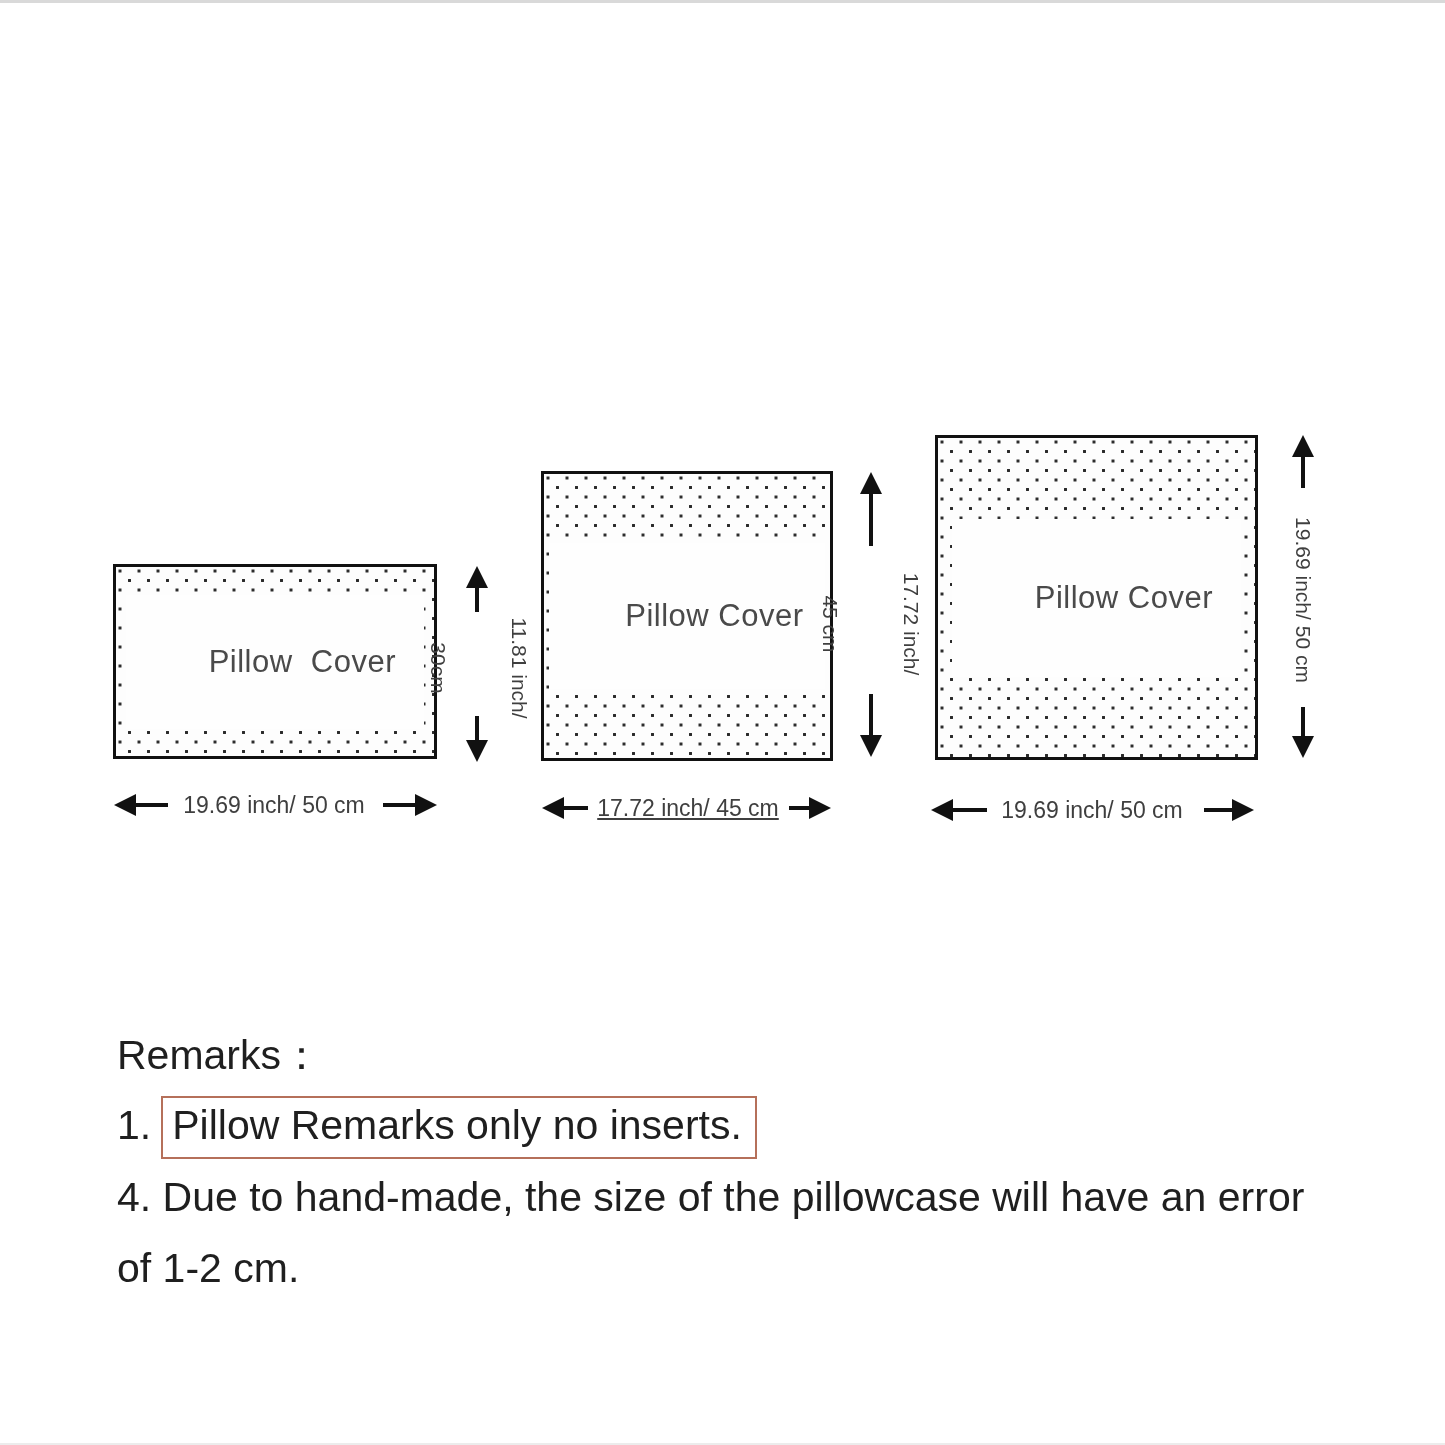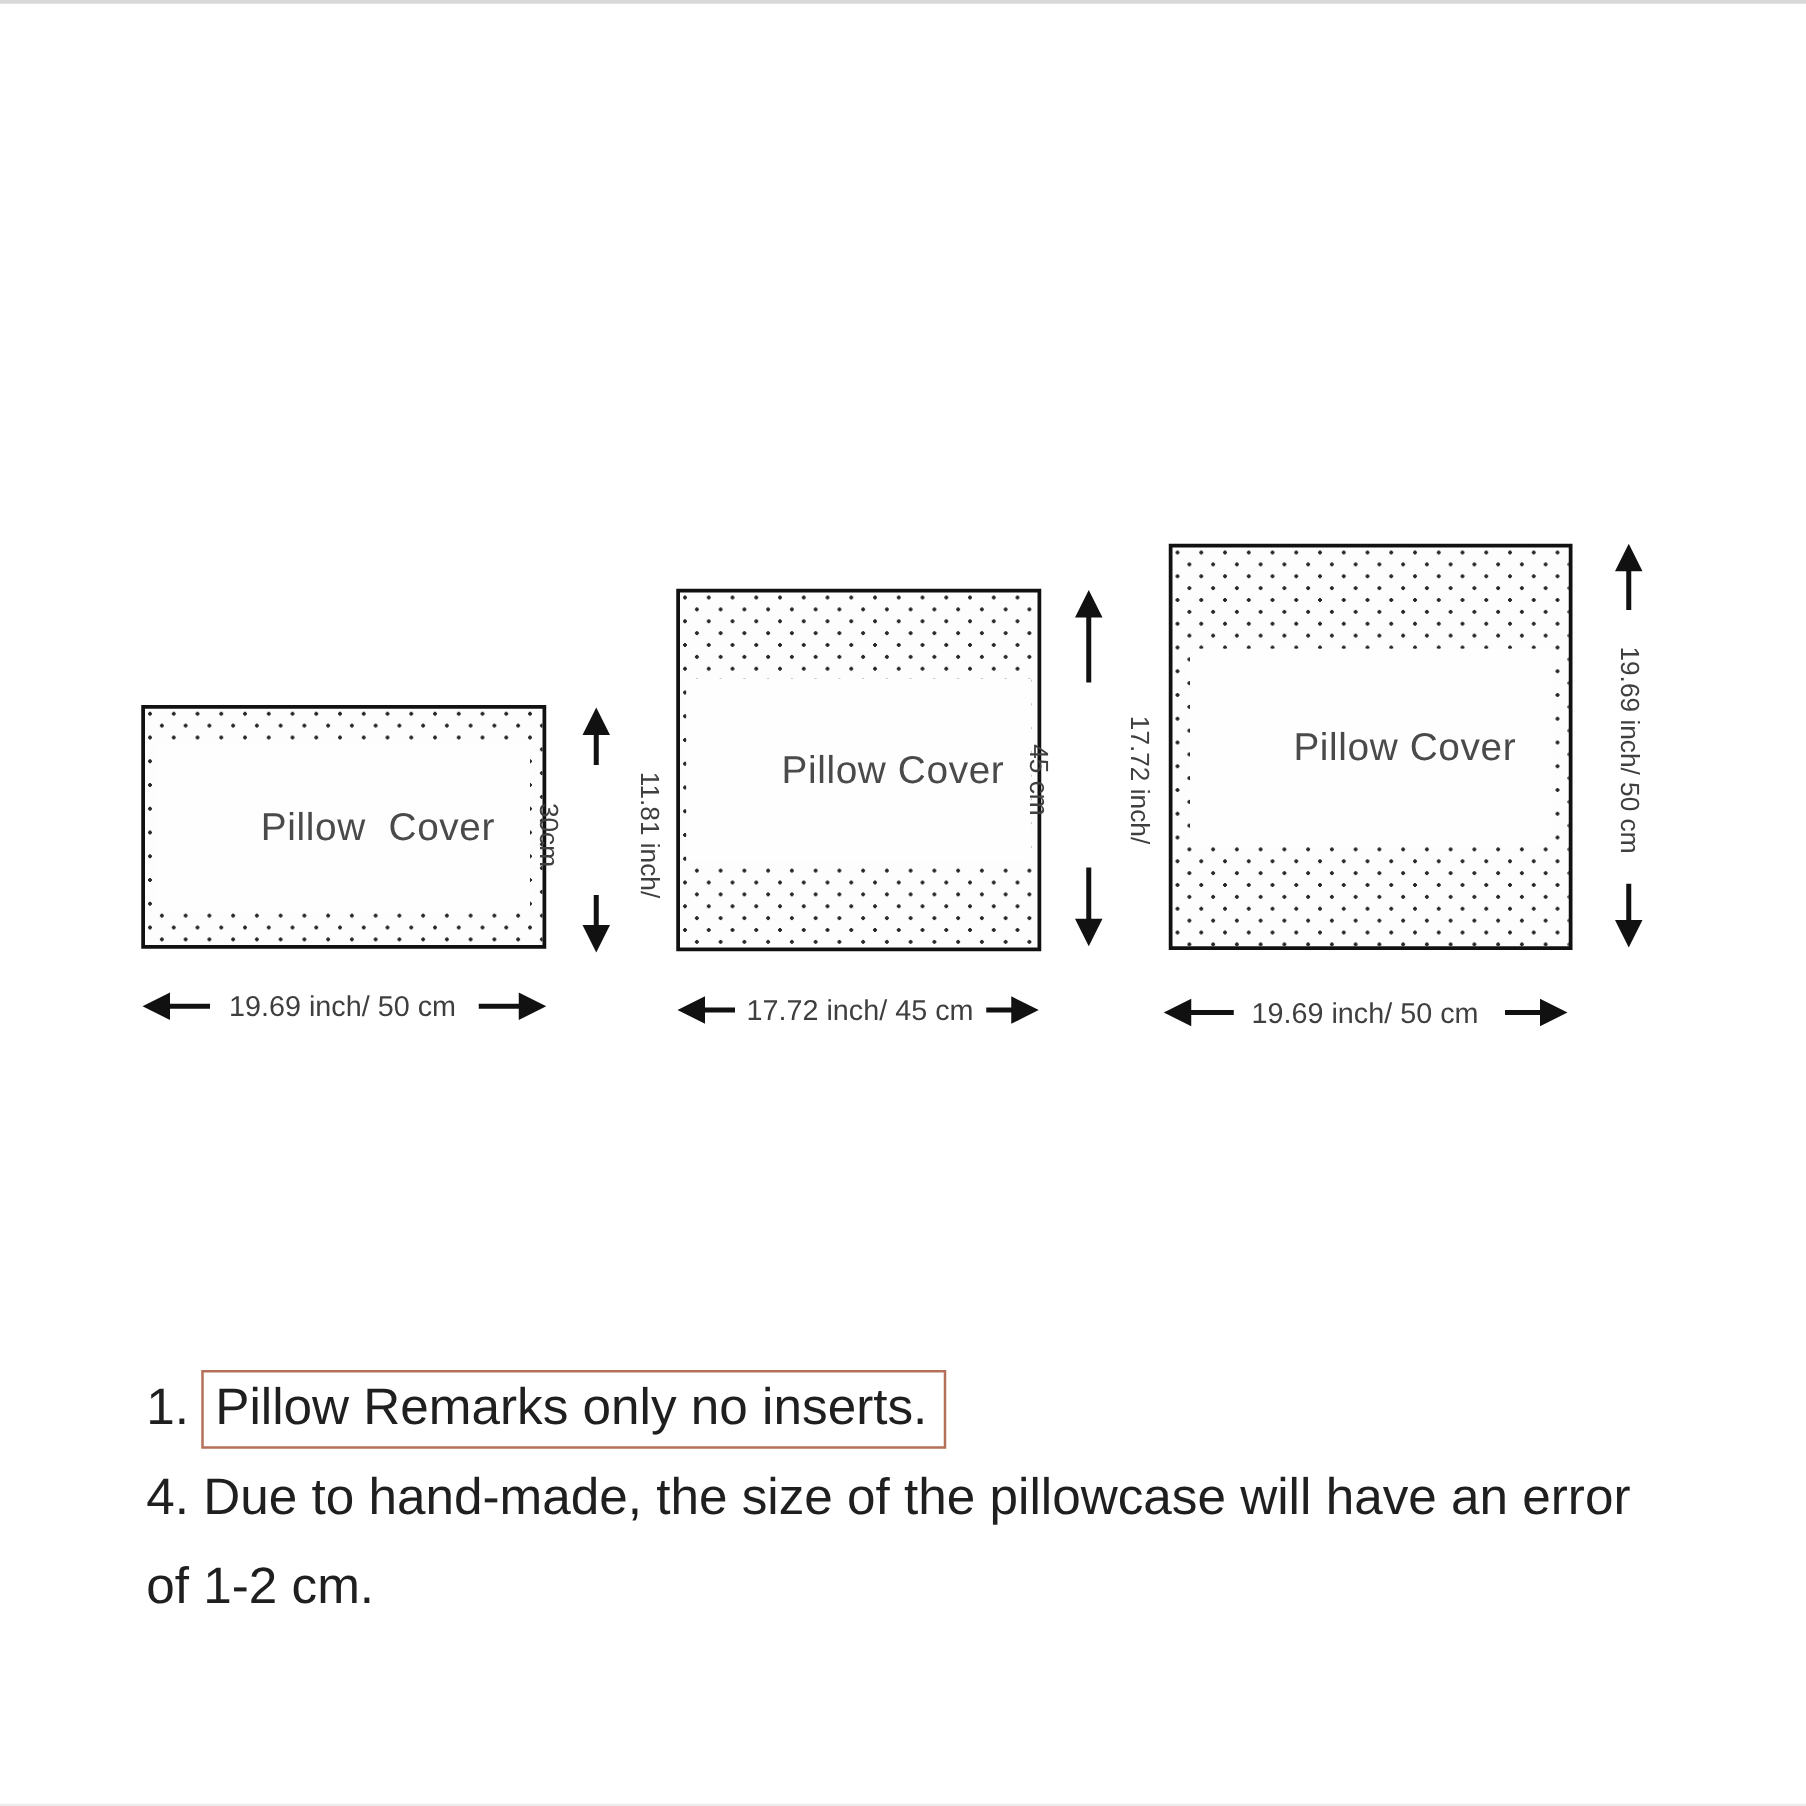--- a/index.html
+++ b/index.html
@@ -131,21 +131,21 @@
   </div>
   <div class="arrow arrow-down" style="left:858px; top:694px; height:63px;">
       <i class="shaft"></i>
       <i class="head"></i>
     </div>
 
   <div class="arrow arrow-left" style="left:542px; top:795px; width:46px;">
       <i class="head"></i>
       <i class="shaft"></i>
     </div>
-  <div class="htext" style="left:688px; top:793px;">17.72 inch/ 45 cm</div>
+  <div class="htext" style="left:688px; top:793px;text-decoration:underline;">17.72 inch/ 45 cm</div>
   <div class="arrow arrow-right" style="left:789px; top:795px; width:42px;">
       <i class="shaft"></i>
       <i class="head"></i>
     </div>
 
   <div class="pillow-box p3">
     <div class="pillow-label">
       <span>Pillow Cover</span>
     </div>
   </div>
@@ -164,20 +164,21 @@
   <div class="arrow arrow-left" style="left:931px; top:797px; width:56px;">
       <i class="head"></i>
       <i class="shaft"></i>
     </div>
   <div class="htext" style="left:1092px; top:795px;">19.69 inch/ 50 cm</div>
   <div class="arrow arrow-right" style="left:1204px; top:797px; width:50px;">
       <i class="shaft"></i>
       <i class="head"></i>
     </div>
 
+  <div class="remark" style="top:1031px;">Remarks：</div>
 
   <div class="remark" style="top:1096px;">
     <span>1.</span><span class="boxed">Pillow Remarks only no inserts.</span>
   </div>
 
   <div class="remark" style="top:1173px;">4. Due to hand-made, the size of the pillowcase will have an error</div>
 
   <div class="remark" style="top:1244px;">of 1-2 cm.</div>
 
 </div>

